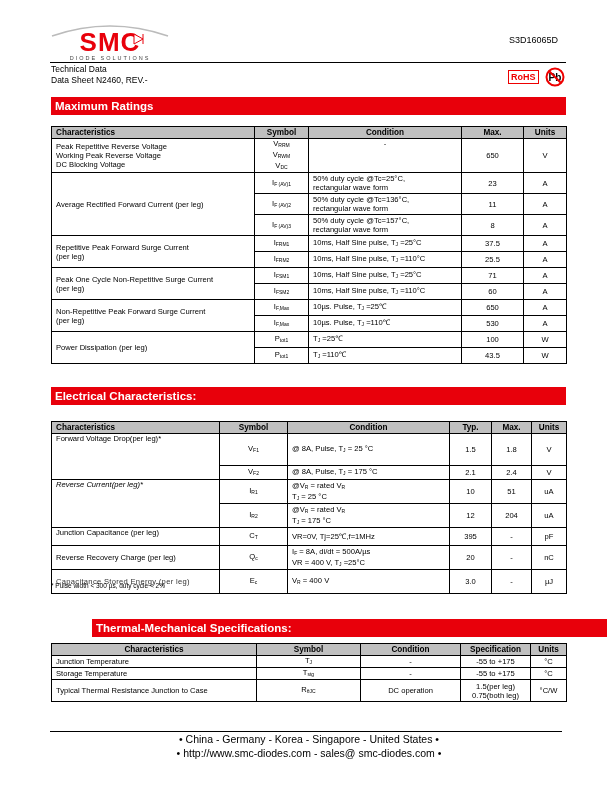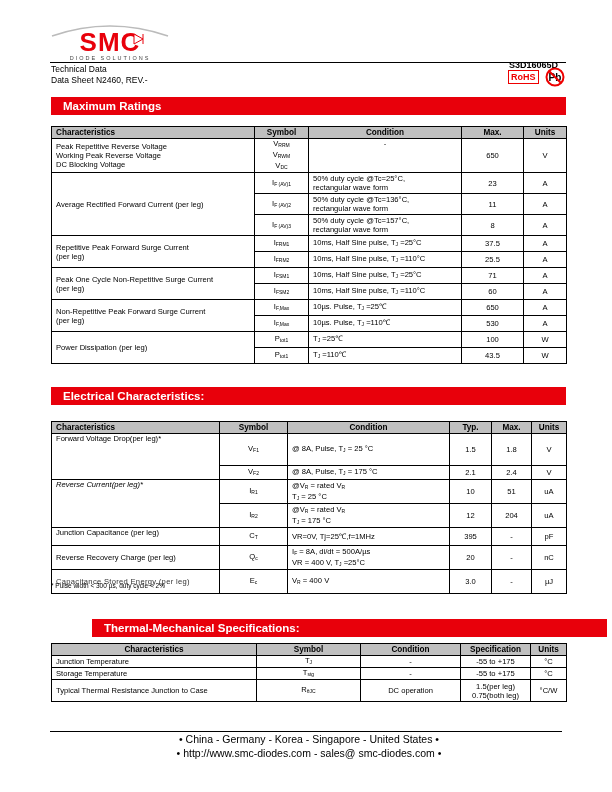--- a/index.html
+++ b/index.html
@@ -1,28 +1,28 @@
 <!DOCTYPE html>
 <html><head>
 <meta charset="utf-8">
 <style>
   * { box-sizing: border-box; margin: 0; padding: 0; }
   html, body { width: 612px; height: 792px; background: #fff; }
   body { position: relative; font-family: "Liberation Sans", sans-serif; color: #000; overflow: hidden; }
 
   .logo { position: absolute; left: 50px; top: 18px; width: 120px; height: 44px; }
   .logo svg { display: block; }
-  .part-number { position: absolute; right: 54px; top: 60px; font-size: 9px; font-weight: bold; }
+  .part-number { position: absolute; right: 54px; top: 35px; font-size: 9px; font-weight: normal; }
   .header-line { position: absolute; left: 50px; right: 46px; top: 62px; border-top: 1px solid #000; }
   .tech-data { position: absolute; left: 51px; top: 64px; font-size: 8.5px; font-weight: normal; line-height: 11px; }
   .badges { position: absolute; left: 468px; top: 67px; display: flex; align-items: center; gap: 6px; margin-left: 40px; }
   .rohs { border: 1.5px solid #e00; color: #e00; font-weight: bold; font-size: 9px; padding: 1px 2px; line-height: 10px; }
   .pb { width: 20px; height: 20px; }
 
-  .section-bar { position: absolute; left: 51px; width: 515px; height: 18px; background: #e8000b; color: #fff; font-weight: bold; font-size: 11.5px; line-height: 18px; padding-left: 12px; }
+  .section-bar { position: absolute; left: 51px; width: 515px; height: 18px; background: #e8000b; color: #fff; font-weight: bold; font-size: 11.5px; line-height: 18px; padding-left: 4px; }
 
   table { position: absolute; border-collapse: collapse; font-size: 7.6px; table-layout: fixed; padding-left: 27px; }
   th, td { border: 1px solid #000; padding: 0 4px; vertical-align: middle; line-height: 9px; }
   th { background: #c0c0c0; font-weight: bold; font-size: 8.2px; height: 12px; }
   td.c { text-align: center; }
   sub { font-size: 5px; vertical-align: -1px; }
 
   #t1 { left: 51px; top: 126px; width: 515px; }
   #t1 th:first-child { text-align: left; }
   #t2 { left: 51px; top: 421px; width: 515px; }

